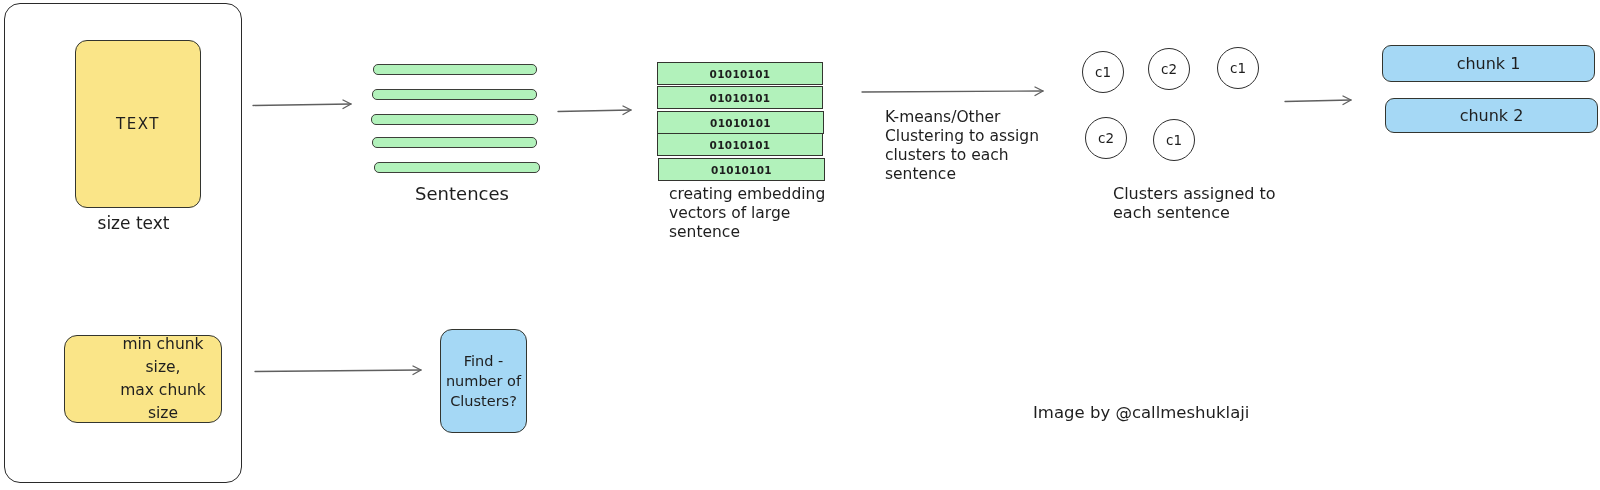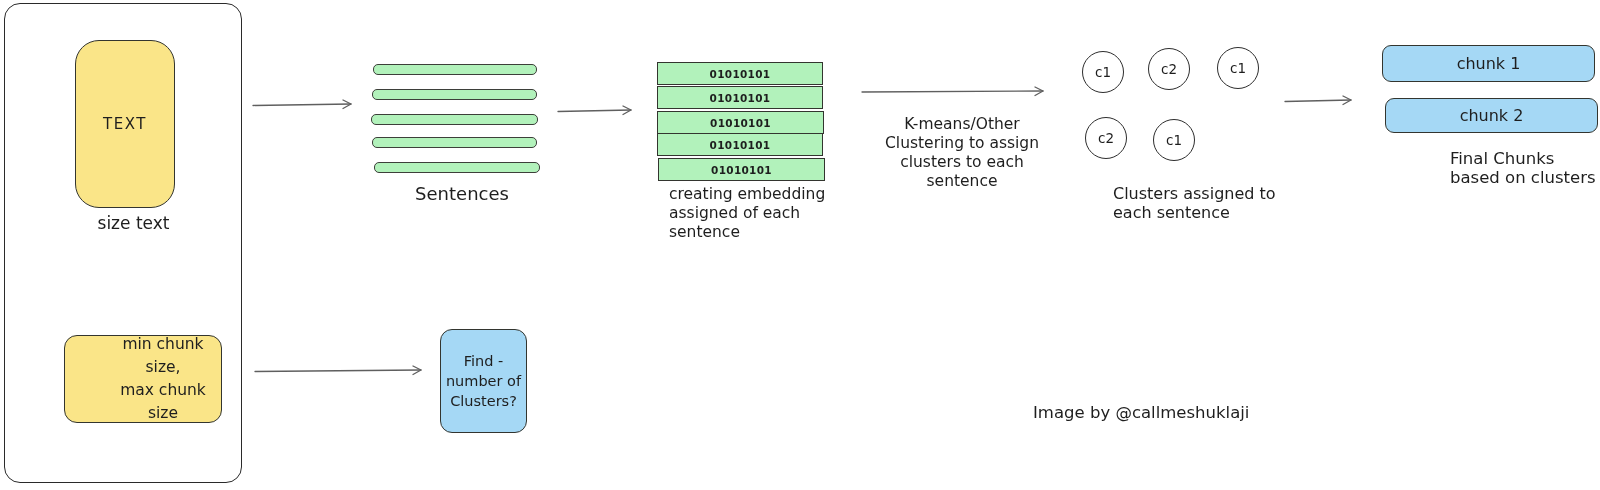--- a/index.html
+++ b/index.html
@@ -26,22 +26,22 @@
   .shape {
     border: 1.4px solid #33352f;
     display: flex; align-items: center; justify-content: center;
     text-align: center;
   }
   .yellow { background: #fae588; }
   .green  { background: #b2f2bb; }
   .blue   { background: #a5d8f5; }
 
   .text-box {
-    left: 75px; top: 40px; width: 100px; height: 168px;
-    border-radius: 24px;
+    left: 75px; top: 40px; width: 126px; height: 168px;
+    border-radius: 12px;
     font-size: 15px; letter-spacing: 1.5px;
   }
   .params-box {
     left: 64px; top: 335px; width: 158px; height: 88px;
     border-radius: 13px;
     font-size: 15.5px; line-height: 23px;
     flex-direction: column;
     padding-left: 40px;
   }
   .find-box {
@@ -150,25 +150,25 @@
     </div>
   <div class="abs embed-row green" style="left:657px; top:133px; width:166px;">
     <span>01010101</span>
     </div>
   <div class="abs embed-row green" style="left:658px; top:158px; width:167px;">
     <span>01010101</span>
     </div>
 
   <div class="abs caption-left" style="left:669px; top:185px;">
     <div>creating embedding</div>
-    <div>assigned of each</div>
+    <div>vectors of large</div>
     <div>sentence</div>
   </div>
 
-  <div class="abs caption-left" style="left:885px; top:115px;text-align:center;">
+  <div class="abs caption-left" style="left:885px; top:108px;">
     <div>K-means/Other</div>
     <div>Clustering to assign</div>
     <div>clusters to each</div>
     <div>sentence</div>
   </div>
 
   <div class="abs cluster-circle" style="left:1082px; top:51px;">
     <span>c1</span>
     </div>
   <div class="abs cluster-circle" style="left:1148px; top:48px;">
@@ -189,24 +189,20 @@
     <div>each sentence</div>
   </div>
 
   <div class="abs shape blue chunk-box" style="left:1382px; top:45px; width:213px; height:37px;">
     <span>chunk 1</span>
     </div>
   <div class="abs shape blue chunk-box" style="left:1385px; top:98px; width:213px; height:35px;">
     <span>chunk 2</span>
     </div>
 
-  <div class="abs caption-left" style="left:1450px; top:149px; font-size:16.5px; line-height:19px;">
-    <div>Final Chunks</div>
-    <div>based on clusters</div>
-  </div>
 
   <div class="abs shape blue find-box">
     <span>Find -</span>
     <span>number of</span>
     <span>Clusters?</span>
   </div>
 
   <div class="abs credit" style="left:1033px; top:403px;">Image by @callmeshuklaji</div>
 
 </div>

